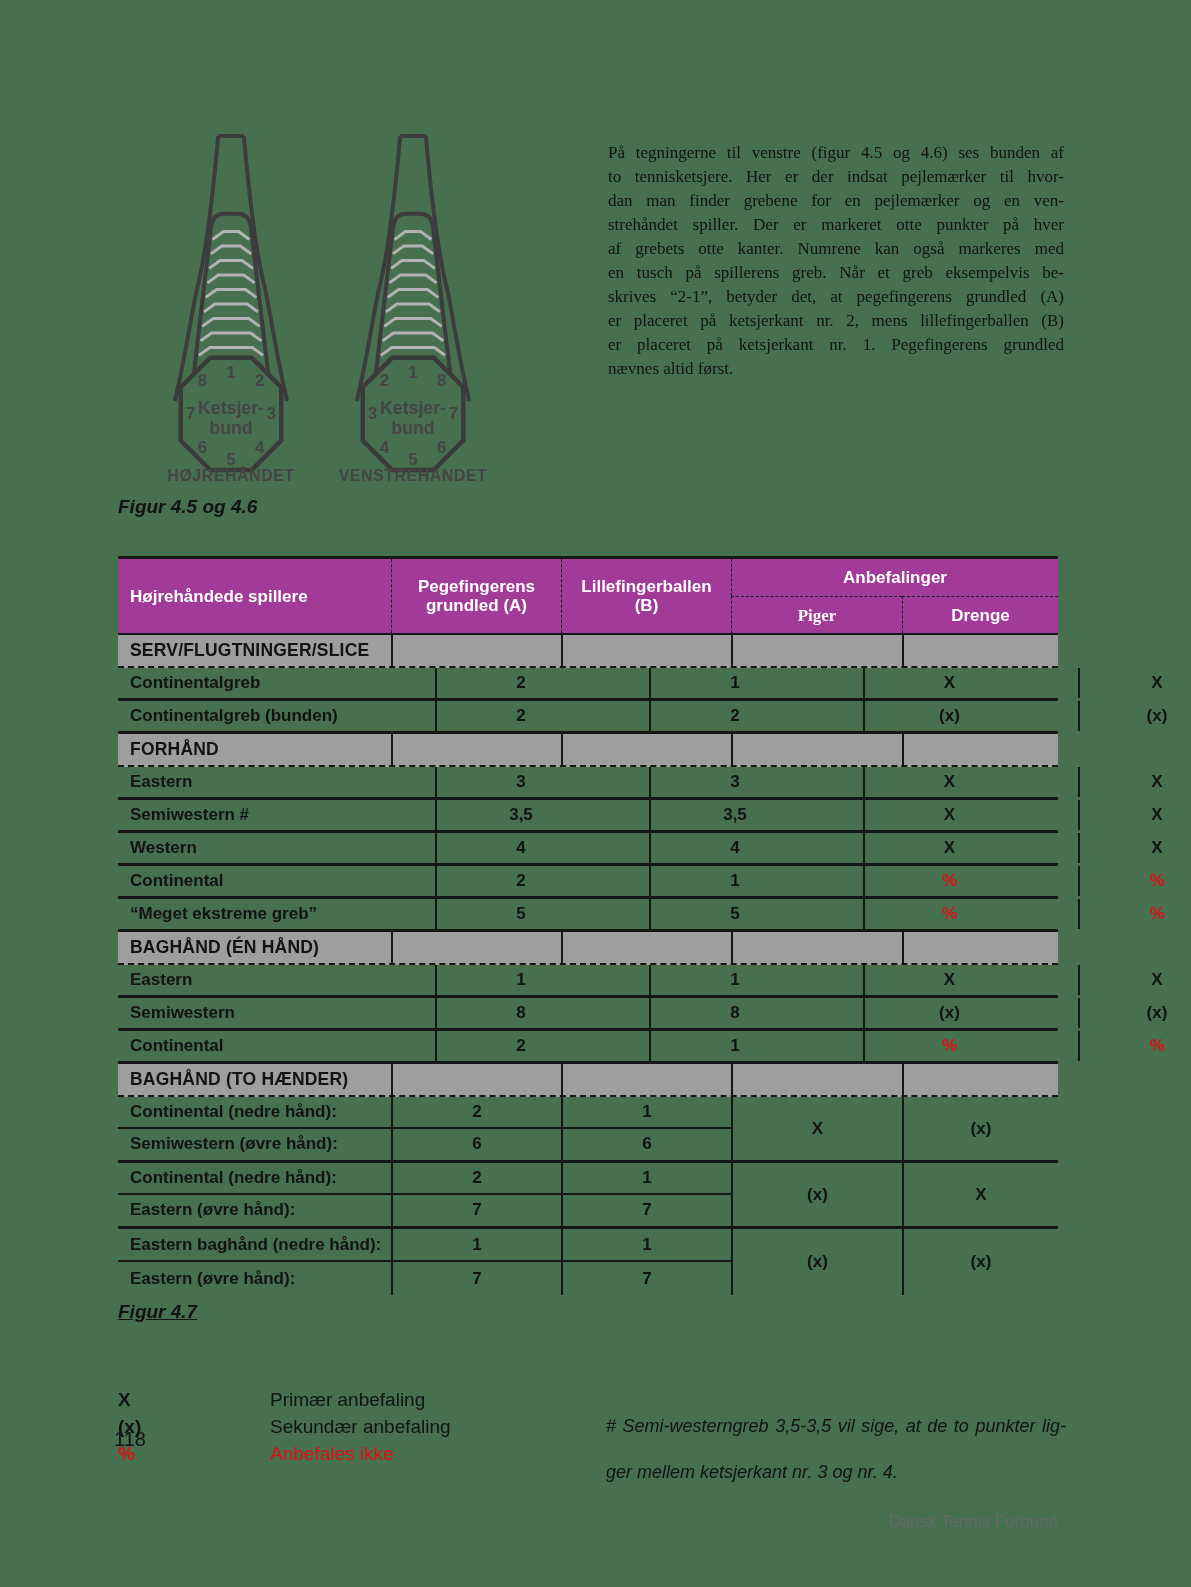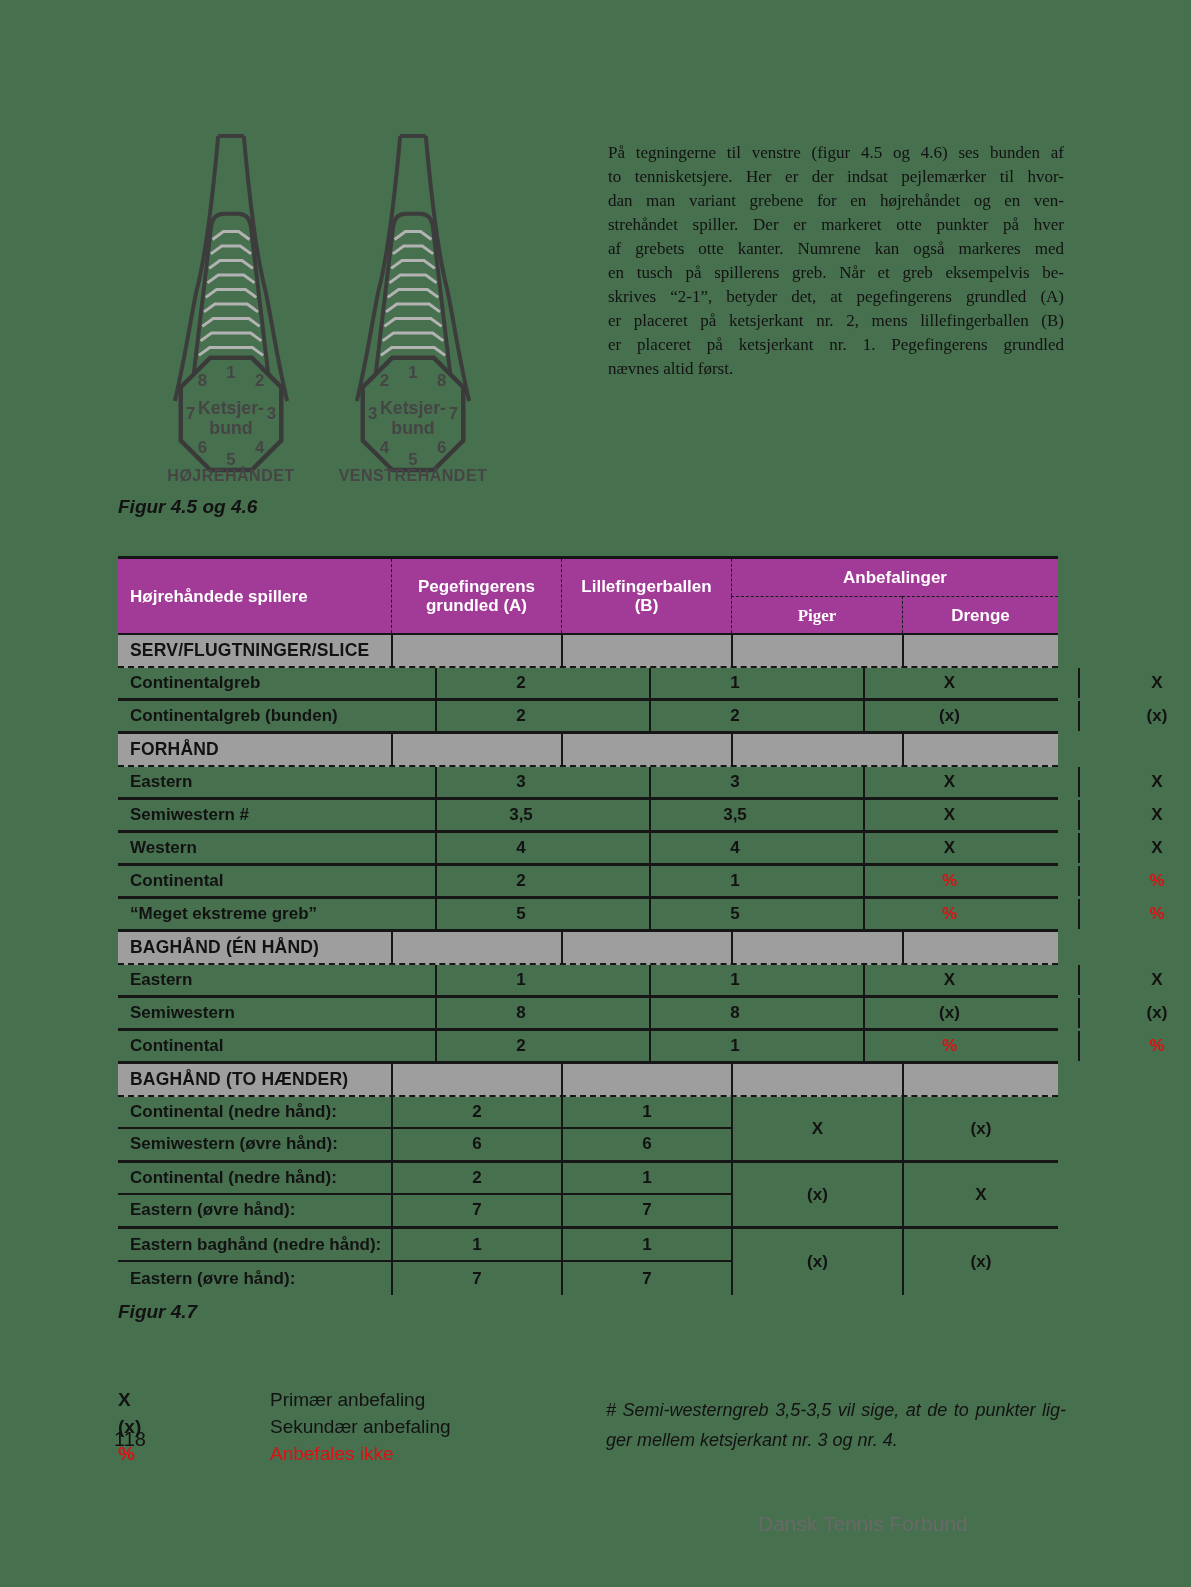--- a/index.html
+++ b/index.html
@@ -42,36 +42,36 @@
   .pairrow{height:66px;grid-template-rows:1fr 1fr;border-bottom:3px solid var(--line);}
   .pairrow.last{border-bottom:none;}
   .cell{display:flex;align-items:center;font-weight:bold;font-size:17px;color:var(--ink);}
   .cell.lab{padding-left:12px;}
   .cell.sec{padding-left:12px;font-size:17.5px;letter-spacing:.2px;}
   .cell.val{justify-content:center;}
   .vsep{border-left:2px solid var(--line);}
   .innerb{border-bottom:2px solid var(--line);}
   .cell.red{color:var(--red);}
   .span2{grid-row:1/3;}
-  .table-caption{position:absolute;left:118px;top:1301px;font-size:19px;font-weight:bold;font-style:italic;color:var(--ink);}
+  .table-caption{position:absolute;left:118px;top:1301px;font-size:19px;font-weight:bold;font-style:italic;color:var(--ink);text-decoration:underline;}
 
   
   .legend{position:absolute;left:118px;top:1386px;}
   .legend .lrow{height:27px;display:flex;align-items:center;font-size:19px;color:var(--ink);}
   .legend .sym{width:152px;font-weight:bold;}
   .legend .lrow.red,.legend .lrow.red .sym{color:var(--red);}
 
   
   .footnote{position:absolute;left:606px;top:1395px;width:460px;font-size:18px;font-style:italic;line-height:30px;color:var(--ink);}
-  .footnote .ln{text-align:justify;text-align-last:justify;}
+  .footnote .ln{text-align:justify;text-align-last:justify;margin-top:16px;}
   .footnote .ln:last-child{text-align-last:left;}
 
   
   .pagenum{position:absolute;left:114px;top:1428px;font-size:20px;color:var(--ink);}
-  .brand{position:absolute;left:758px;top:1512px;width:300px;font-size:21px;color:#696969;}
+  .brand{position:absolute;left:758px;top:1512px;width:300px;text-align:right;font-size:17px;color:#696969;}
 </style>
 </head>
 <body>
 
 <div class="page">
 
   <div class="fig" style="left:111px;top:133px;">
     <svg id="racket-left" width="190" height="340" viewBox="0 0 190 345">
         <path d="M82,3 L108,3" stroke="#3C3C3C" stroke-width="4" fill="none"></path>
         <path d="M82,3 C76,70 68,130 60,160 C52,200 48,230 38,272" stroke="#3C3C3C" stroke-width="4" fill="none"></path>
@@ -127,21 +127,21 @@
         <text x="95" y="279" text-anchor="middle" dominant-baseline="central" font-size="18" font-weight="bold" fill="#454545">Ketsjer-</text>
         <text x="95" y="299" text-anchor="middle" dominant-baseline="central" font-size="18" font-weight="bold" fill="#454545">bund</text>
       </svg>
     <div class="fig-label">VENSTREHÅNDET</div>
   </div>
   <div class="fig-caption">Figur 4.5 og 4.6</div>
 
   <div class="intro" id="intro">
       <div class="ln">På tegningerne til venstre (figur 4.5 og 4.6) ses bunden af</div>
       <div class="ln">to tennisketsjere. Her er der indsat pejlemærker til hvor-</div>
-      <div class="ln">dan man variant grebene for en højrehåndet og en ven-</div>
+      <div class="ln">dan man finder grebene for en pejlemærker og en ven-</div>
       <div class="ln">strehåndet spiller. Der er markeret otte punkter på hver</div>
       <div class="ln">af grebets otte kanter. Numrene kan også markeres med</div>
       <div class="ln">en tusch på spillerens greb. Når et greb eksempelvis be-</div>
       <div class="ln">skrives “2-1”, betyder det, at pegefingerens grundled (A)</div>
       <div class="ln">er placeret på ketsjerkant nr. 2, mens lillefingerballen (B)</div>
       <div class="ln">er placeret på ketsjerkant nr. 1. Pegefingerens grundled</div>
       <div class="ln">nævnes altid først.</div>
     </div>
 
   <div class="gtable">

